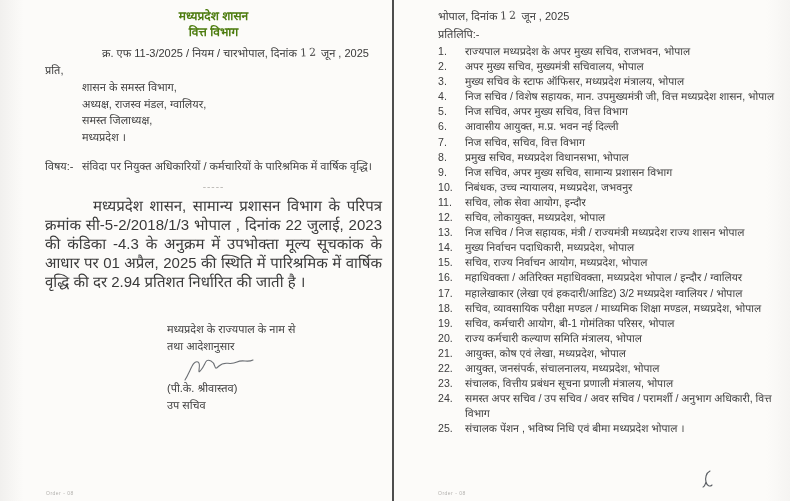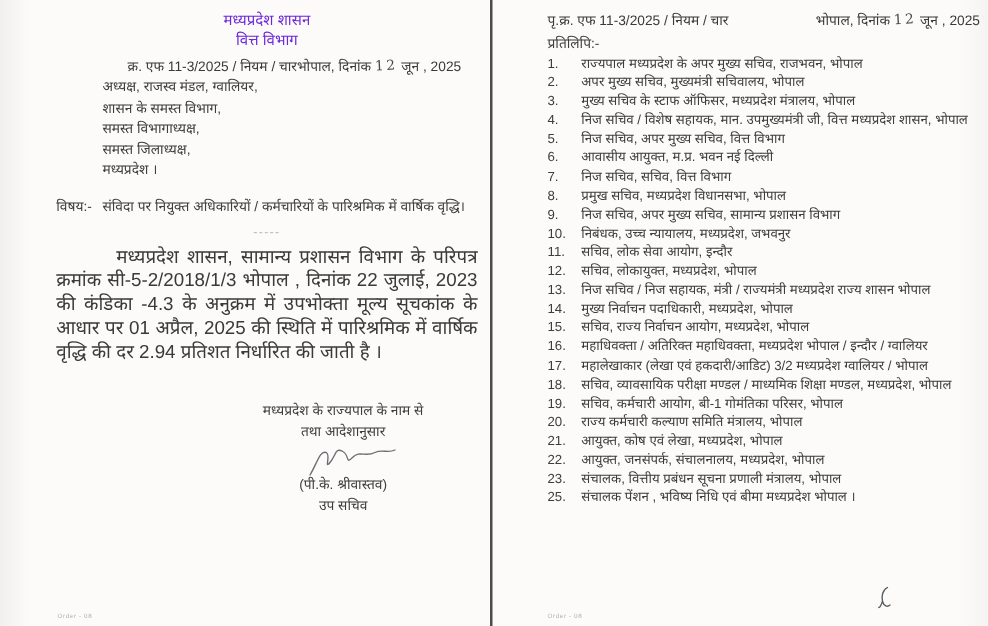--- a/index.html
+++ b/index.html
@@ -18,31 +18,31 @@
   .divider {
     position: absolute; left: 392px; top: 0;
     width: 2px; height: 501px;
     background: #4d4d4d;
   }
   .page { position: absolute; top: 0; height: 501px; box-sizing: border-box; }
   .page-left  { left: 0;   width: 392px; padding: 8px 10px 4px 45px; }
   .page-right { left: 394px; width: 396px; padding: 8px 6px 4px 44px; }
 
   
-  .p1-header { text-align: center; font-weight: normal; font-size: 12px; line-height: 16px; color: #6d28d9; }
+  .p1-header { text-align: center; font-weight: bold; font-size: 12px; line-height: 16px; color: #4d7c0f; }
   .refline { display: flex; justify-content: center; align-items: baseline; font-size: 11px; margin-top: 5px; color: #3a3a3a; margin-left: 44px; }
   .hand-day { display: inline-block; font-family: "DejaVu Serif", serif; letter-spacing: 2px; transform: rotate(-3deg) translateY(-1px); color: #4a4a4a; }
   .to-label { font-size: 11px; margin-top: 2px; }
   .addr { margin: 2px 0 0 37px; font-size: 11px; line-height: 16.5px; }
   .subject-row { display: flex; margin-top: 13px; font-size: 11px; line-height: 17px; }
   .subject-label { width: 37px; flex: 0 0 37px; }
   .subject-text { flex: 1; }
   .separator { text-align: center; color: #b8b6b2; font-size: 10px; letter-spacing: 1px; margin-top: 6px; }
   .bodypara { margin-top: 4px; font-size: 15px; line-height: 19px; text-align: justify; text-indent: 48px; color: #3a3a3a; }
-  .signblock { width: 215px; margin: 30px 0 0 auto; text-align: center; font-size: 11px; line-height: 17px; position: relative; }
+  .signblock { width: 215px; margin: 30px 0 0 auto; text-align: left; font-size: 11px; line-height: 17px; position: relative; }
   .scribble { height: 26px; margin: 1px 0 -2px 0; }
   .footer-stamp { position: absolute; bottom: 5px; font-size: 5px; color: #b3b1ae; letter-spacing: 0.5px; }
   .page-left  .footer-stamp { left: 46px; }
   .page-right .footer-stamp { left: 44px; }
 
   
   .p2-refline { display: flex; justify-content: space-between; align-items: baseline; font-size: 11px; color: #3a3a3a; }
   .copy-label { font-size: 11px; margin-top: 3px; }
   .copy-list { margin: 3px 0 0 0; padding: 0; list-style: none; font-size: 10.6px; line-height: 15.1px; }
   .copy-item { display: flex; }
@@ -64,26 +64,26 @@
 
   <div class="refline">
     <span>क्र. एफ 11-3/2025 / नियम / चार</span>
     <span>
       <span>भोपाल, दिनांक</span>
       <span class="hand-day">12</span>
       <span>जून , 2025</span>
     </span>
   </div>
 
+  <div class="to-label">प्रति,</div>
 
   <div class="addr">
 
-  <div class="addr-line">अध्यक्ष, राजस्व मंडल, ग्वालियर,</div>
-      <div class="addr-line">शासन के समस्त विभाग,</div>
-      <div class="addr-line">समस्त विभागाध्यक्ष,</div>
+  <div class="addr-line">शासन के समस्त विभाग,</div>
+      <div class="addr-line">अध्यक्ष, राजस्व मंडल, ग्वालियर,</div>
       <div class="addr-line">समस्त जिलाध्यक्ष,</div>
       <div class="addr-line">मध्यप्रदेश ।</div>
     </div>
 
   <div class="subject-row">
     <div class="subject-label">विषय:-</div>
     <div class="subject-text">संविदा पर नियुक्त अधिकारियों / कर्मचारियों के पारिश्रमिक में वार्षिक वृद्धि।</div>
   </div>
 
   <div class="separator">-----</div>
@@ -100,21 +100,20 @@
     </div>
     <div>(पी.के. श्रीवास्तव)</div>
     <div>उप सचिव</div>
   </div>
 
   <div class="footer-stamp">Order - 08</div>
 </div>
 
 <div class="page page-right">
   <div class="p2-refline">
-    <span>पृ.क्र. एफ 11-3/2025 / नियम / चार</span>
     <span>
       <span>भोपाल, दिनांक</span>
       <span class="hand-day">12</span>
       <span>जून , 2025</span>
     </span>
   </div>
 
   <div class="copy-label">प्रतिलिपि:-</div>
 
   <ol class="copy-list">
@@ -205,20 +204,24 @@
     </li>
       <li class="copy-item">
       <span class="num">22.</span>
       <span class="txt">आयुक्त, जनसंपर्क, संचालनालय, मध्यप्रदेश, भोपाल</span>
     </li>
       <li class="copy-item">
       <span class="num">23.</span>
       <span class="txt">संचालक, वित्तीय प्रबंधन सूचना प्रणाली मंत्रालय, भोपाल</span>
     </li>
       <li class="copy-item">
+      <span class="num">24.</span>
+      <span class="txt">समस्त अपर सचिव / उप सचिव / अवर सचिव / परामर्शी / अनुभाग अधिकारी, वित्त विभाग</span>
+    </li>
+      <li class="copy-item">
       <span class="num">25.</span>
       <span class="txt">संचालक पेंशन , भविष्य निधि एवं बीमा मध्यप्रदेश भोपाल ।</span>
     </li>
     </ol>
 
   <div class="initial-mark">
     <svg width="14" height="20" viewBox="0 0 14 20">
       <path d="M9,2 C5,4 4,9 5,13 C6,17 9,18 11,16 M5,13 C4,16 3,18 2,18" fill="none" stroke="#5a5e63" stroke-width="1.1" stroke-linecap="round"></path>
     </svg>
   </div>

